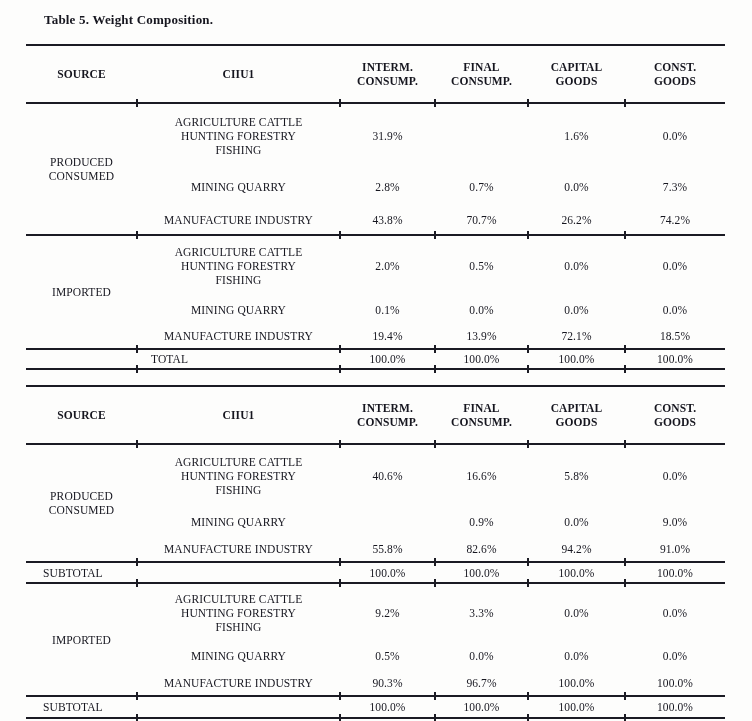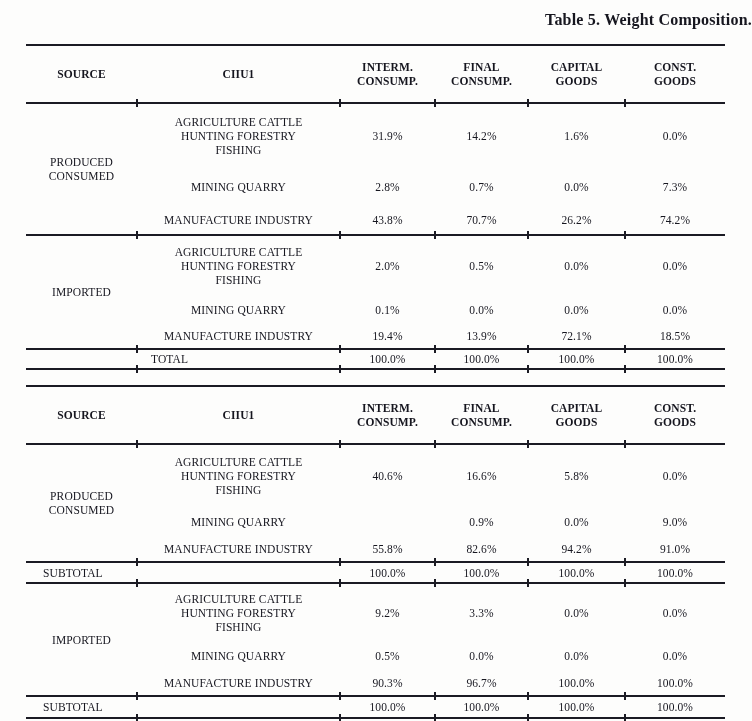--- a/index.html
+++ b/index.html
@@ -8,23 +8,23 @@
     position:relative;
     width:752px;height:721px;
     background:#fdfdfc;
     font-family:"Liberation Serif","DejaVu Serif",serif;
     color:#16161f;
     overflow:hidden;
     box-sizing:border-box;
     padding-top:10px;
   }
   .title{
-    text-align:right;
+    text-align:left;
     font-weight:bold;
-    font-size:16px;
+    font-size:13px;
     line-height:19px;
     margin-bottom:15px;
     letter-spacing:.2px;
     padding-left:44px;
   }
   .tbl{width:699px;margin-left:26px;}
   .tbl2{margin-top:15px;}
   .rule{position:relative;height:2px;background:#1b1b24;}
   .tick{position:absolute;top:-3px;width:2px;height:8px;background:#1b1b24;}
   .tk1{left:110px}.tk2{left:313px}.tk3{left:408px}.tk4{left:501px}.tk5{left:598px}
@@ -90,21 +90,20 @@
         <span class="tick tk4"></span>
         <span class="tick tk5"></span>
       </div>
 
     <div class="grid g1t1">
       <div class="cell src">PRODUCED CONSUMED</div>
       <div class="cell co2 ro1">
           <span class="narrow">AGRICULTURE CATTLE HUNTING FORESTRY FISHING</span>
         </div>
       <div class="cell co3 ro1">31.9%</div>
-      <div class="cell co4 ro1">14.2%</div>
       <div class="cell co5 ro1">1.6%</div>
       <div class="cell co6 ro1">0.0%</div>
       <div class="cell co2 ro2">MINING QUARRY</div>
       <div class="cell co3 ro2">2.8%</div>
       <div class="cell co4 ro2">0.7%</div>
       <div class="cell co5 ro2">0.0%</div>
       <div class="cell co6 ro2">7.3%</div>
       <div class="cell co2 ro3">MANUFACTURE INDUSTRY</div>
       <div class="cell co3 ro3">43.8%</div>
       <div class="cell co4 ro3">70.7%</div>

